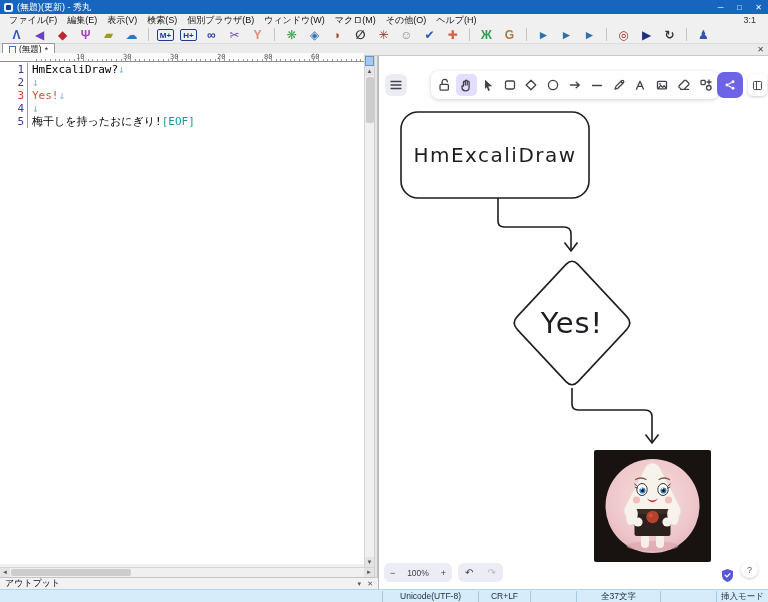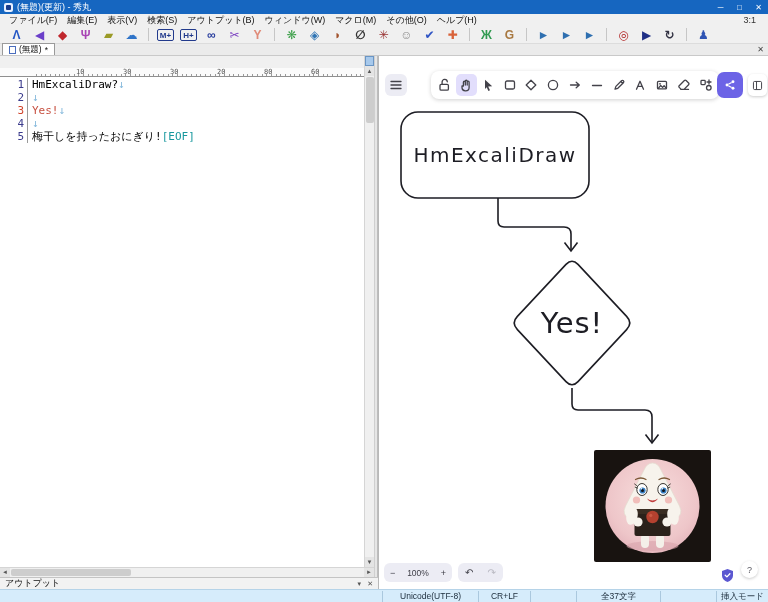--- a/index.html
+++ b/index.html
@@ -25,21 +25,21 @@
   .ticon.boxed { font-size:8px; border:1px solid #223a8c; border-radius:2px; width:17px; margin:0 3px; line-height:11px; height:12px; }
   .ticon.sep { width:0; height:13px; border-left:1px solid #c6c6c6; margin:0 5px; }
 
   
   .tabbar { position:absolute; left:0; top:44px; width:768px; height:12px; background:#ebebeb; border-bottom:1px solid #c9c9c9; display:flex; align-items:flex-end; }
   .tab { background:#fff; border:1px solid #9a9a9a; border-bottom:none; height:12px; margin-left:2px; display:flex; align-items:center; padding:0 6px; gap:3px; font-size:8.5px; }
   .doc-ico { width:7px; height:8px; background:#fdfdfd; border:1px solid #4a6dbd; position:relative; }
   .pane-close-x { position:absolute; right:4px; top:1px; font-size:8px; color:#444; }
 
   
-  .editor { position:absolute; left:0; top:68px; width:364px; height:511px; background:#fff; overflow:hidden; }
+  .editor { position:absolute; left:0; top:53px; width:364px; height:511px; background:#fff; overflow:hidden; }
   .ruler { position:absolute; left:0; top:0; width:364px; height:9px; background:#fbfbfb; border-bottom:1px solid #8f8f8f;
            background-image:repeating-linear-gradient(to right,#9a9a9a 0 1px,transparent 1px 4.7px);
            background-size:330px 2px; background-position:36px 6px; background-repeat:no-repeat; }
   .ruler .rn { position:absolute; top:0; font-size:7px; color:#555; font-family:"DejaVu Sans Mono",monospace; }
   .ruler .rn:nth-of-type(1){left:76px} .ruler .rn:nth-of-type(2){left:123px} .ruler .rn:nth-of-type(3){left:170px}
   .ruler .rn:nth-of-type(4){left:217px} .ruler .rn:nth-of-type(5){left:264px} .ruler .rn:nth-of-type(6){left:311px}
   .lines { position:absolute; left:0; top:10px; width:364px; font-family:"DejaVu Sans Mono",monospace; font-size:11px; }
   .row { display:flex; height:13px; line-height:13px; }
   .lnum { width:27px; text-align:right; padding-right:3px; color:#3b3b8c; }
   .lsep { border-left:1px solid #9a9a9a; }
@@ -122,21 +122,21 @@
     <span class="wbtn">✕</span>
   </div>
 </div>
 
 <div class="menubar">
   <span style="display:flex">
       <span class="mi">ファイル(F)</span>
       <span class="mi">編集(E)</span>
       <span class="mi">表示(V)</span>
       <span class="mi">検索(S)</span>
-      <span class="mi">アウトプット(B)</span>
+      <span class="mi">個別ブラウザ(B)</span>
       <span class="mi">ウィンドウ(W)</span>
       <span class="mi">マクロ(M)</span>
       <span class="mi">その他(O)</span>
       <span class="mi">ヘルプ(H)</span>
     </span>
   <span class="caretpos">3:1</span>
 </div>
 
 <div class="toolbar">
   <span style="display:flex;align-items:center">

